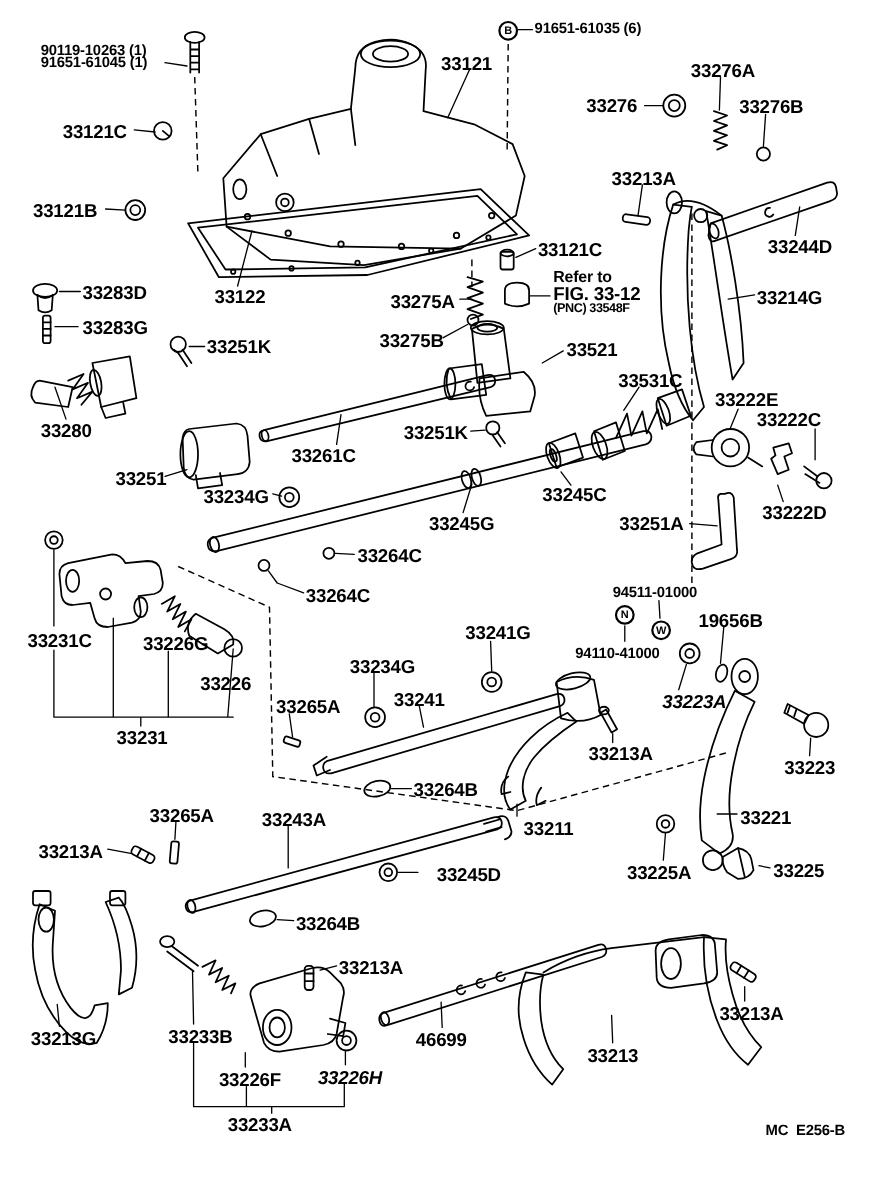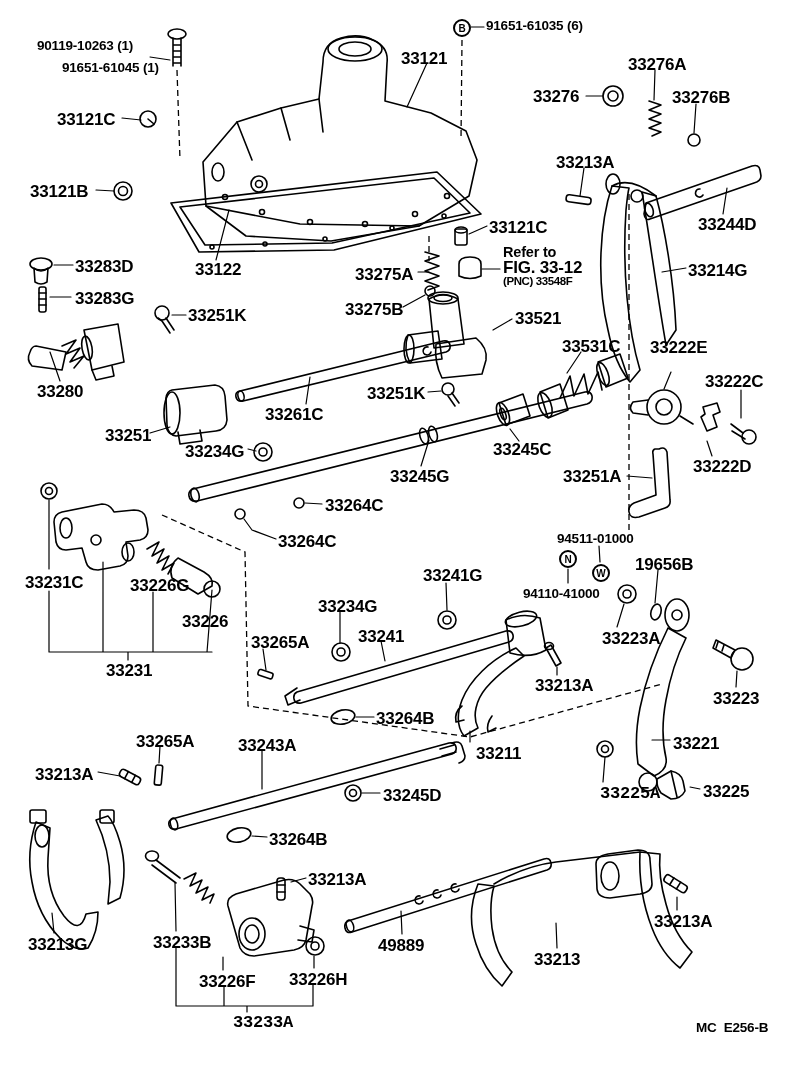--- a/index.html
+++ b/index.html
@@ -321,21 +321,21 @@
         <path d="M640,852 q-2,40 12,76 q10,26 28,40 l12,-16 q-18,-18 -26,-48 q-8,-28 -6,-50 Z"></path>
         <path d="M494,884 q30,-18 62,-22 l84,-10"></path>
         <path d="M596,864 q0,-8 12,-10 l30,-4 q12,0 12,10 l2,24 q0,8 -12,10 l-30,4 q-12,0 -13,-9 Z"></path>
         <ellipse cx="610" cy="876" rx="9" ry="14"></ellipse>
       </g>
     </g>
   </svg>
 
   <div class="art" style="width:800px;height:1088px;">
       <div class="lbl md" style="left: 37px; top: 39px;">90119-10263 (1)</div>
-      <div class="lbl md" style="left: 37px; top: 61px; margin-left: 25px;">91651-61045 (1)</div>
+      <div class="lbl md" style="left: 37px; top: 50px;">91651-61045 (1)</div>
       <div class="lbl md" style="left: 486px; top: 19px;">91651-61035 (6)</div>
       <div class="lbl lg" style="left: 401px; top: 50px;">33121</div>
       <div class="lbl lg" style="left: 628px; top: 56px;">33276A</div>
       <div class="lbl lg" style="left: 533px; top: 88px;">33276</div>
       <div class="lbl lg" style="left: 672px; top: 89px;">33276B</div>
       <div class="lbl lg" style="left: 57px; top: 111px;">33121C</div>
       <div class="lbl lg" style="left: 556px; top: 154px;">33213A</div>
       <div class="lbl lg" style="left: 30px; top: 183px;">33121B</div>
       <div class="lbl lg" style="left: 698px; top: 216px;">33244D</div>
       <div class="lbl lg" style="left: 489px; top: 219px;">33121C</div>
@@ -344,65 +344,65 @@
       <div class="lbl sm" style="left: 503px; top: 276px;">(PNC) 33548F</div>
       <div class="lbl lg" style="left: 75px; top: 258px;">33283D</div>
       <div class="lbl lg" style="left: 195px; top: 261px;">33122</div>
       <div class="lbl lg" style="left: 355px; top: 266px;">33275A</div>
       <div class="lbl lg" style="left: 688px; top: 262px;">33214G</div>
       <div class="lbl lg" style="left: 75px; top: 290px;">33283G</div>
       <div class="lbl lg" style="left: 345px; top: 301px;">33275B</div>
       <div class="lbl lg" style="left: 188px; top: 307px;">33251K</div>
       <div class="lbl lg" style="left: 515px; top: 310px;">33521</div>
       <div class="lbl lg" style="left: 562px; top: 338px;">33531C</div>
-      <div class="lbl lg" style="left: 650px; top: 339px;">33222E</div>
-      <div class="lbl lg" style="left: 705px; top: 373px;">33222C</div>
+      <div class="lbl lg" style="left: 650px; top: 355px;">33222E</div>
+      <div class="lbl lg" style="left: 688px; top: 373px;">33222C</div>
       <div class="lbl lg" style="left: 37px; top: 383px;">33280</div>
       <div class="lbl lg" style="left: 367px; top: 385px;">33251K</div>
       <div class="lbl lg" style="left: 265px; top: 406px;">33261C</div>
       <div class="lbl lg" style="left: 105px; top: 427px;">33251</div>
       <div class="lbl lg" style="left: 185px; top: 443px;">33234G</div>
       <div class="lbl lg" style="left: 493px; top: 441px;">33245C</div>
       <div class="lbl lg" style="left: 693px; top: 458px;">33222D</div>
       <div class="lbl lg" style="left: 390px; top: 468px;">33245G</div>
       <div class="lbl lg" style="left: 563px; top: 468px; text-align: center;">33251A</div>
       <div class="lbl lg" style="left: 325px; top: 497px;">33264C</div>
       <div class="lbl lg" style="left: 278px; top: 533px;">33264C</div>
       <div class="lbl md" style="left: 557px; top: 532px;">94511-01000</div>
       <div class="lbl lg" style="left: 635px; top: 556px;">19656B</div>
       <div class="lbl lg" style="left: 423px; top: 567px;">33241G</div>
       <div class="lbl lg" style="left: 25px; top: 574px;">33231C</div>
       <div class="lbl lg" style="left: 130px; top: 577px;">33226G</div>
       <div class="lbl md" style="left: 523px; top: 587px;">94110-41000</div>
       <div class="lbl lg" style="left: 318px; top: 598px;">33234G</div>
       <div class="lbl lg" style="left: 182px; top: 613px;">33226</div>
       <div class="lbl lg" style="left: 358px; top: 628px;">33241</div>
-      <div class="lbl lg" style="left: 602px; top: 630px;">33223A</div>
+      <div class="lbl lg" style="left: 602px; top: 630px; font-style: italic;">33223A</div>
       <div class="lbl lg" style="left: 251px; top: 634px;">33265A</div>
       <div class="lbl lg" style="left: 106px; top: 662px;">33231</div>
       <div class="lbl lg" style="left: 535px; top: 677px;">33213A</div>
       <div class="lbl lg" style="left: 713px; top: 690px; text-align: right;">33223</div>
       <div class="lbl lg" style="left: 376px; top: 710px;">33264B</div>
       <div class="lbl lg" style="left: 136px; top: 733px;">33265A</div>
       <div class="lbl lg" style="left: 238px; top: 737px;">33243A</div>
       <div class="lbl lg" style="left: 476px; top: 745px;">33211</div>
       <div class="lbl lg" style="left: 673px; top: 735px;">33221</div>
       <div class="lbl lg" style="left: 35px; top: 766px;">33213A</div>
-      <div class="lbl lg" style="left: 383px; top: 787px; text-align: right;">33245D</div>
-      <div class="lbl lg" style="left: 600px; top: 785px; font-family: Liberation Mono, monospace;">33225A</div>
+      <div class="lbl lg" style="left: 397px; top: 787px; text-align: right;">33245D</div>
+      <div class="lbl lg" style="left: 570px; top: 785px;">33225A</div>
       <div class="lbl lg" style="left: 703px; top: 783px;">33225</div>
       <div class="lbl lg" style="left: 269px; top: 831px;">33264B</div>
       <div class="lbl lg" style="left: 308px; top: 871px;">33213A</div>
       <div class="lbl lg" style="left: 654px; top: 913px;">33213A</div>
       <div class="lbl lg" style="left: 28px; top: 936px;">33213G</div>
       <div class="lbl lg" style="left: 153px; top: 934px;">33233B</div>
-      <div class="lbl lg" style="left: 378px; top: 937px;">49889</div>
+      <div class="lbl lg" style="left: 378px; top: 937px;">46699</div>
       <div class="lbl lg" style="left: 534px; top: 951px;">33213</div>
       <div class="lbl lg" style="left: 199px; top: 973px;">33226F</div>
-      <div class="lbl lg" style="left: 289px; top: 971px;">33226H</div>
-      <div class="lbl lg" style="left: 233px; top: 1014px; font-family: Liberation Mono, monospace;">33233A</div>
+      <div class="lbl lg" style="left: 289px; top: 971px; font-style: italic;">33226H</div>
+      <div class="lbl lg" style="left: 207px; top: 1014px;">33233A</div>
       <div class="lbl md" style="left: 696px; top: 1021px;">MC  E256-B</div>
       <div class="sym" style="left: 453px; top: 19px;">B</div>
       <div class="sym" style="left: 559px; top: 550px;">N</div>
       <div class="sym" style="left: 592px; top: 564px;">W</div>
     </div>
 
 </div>
 
 </body></html>

